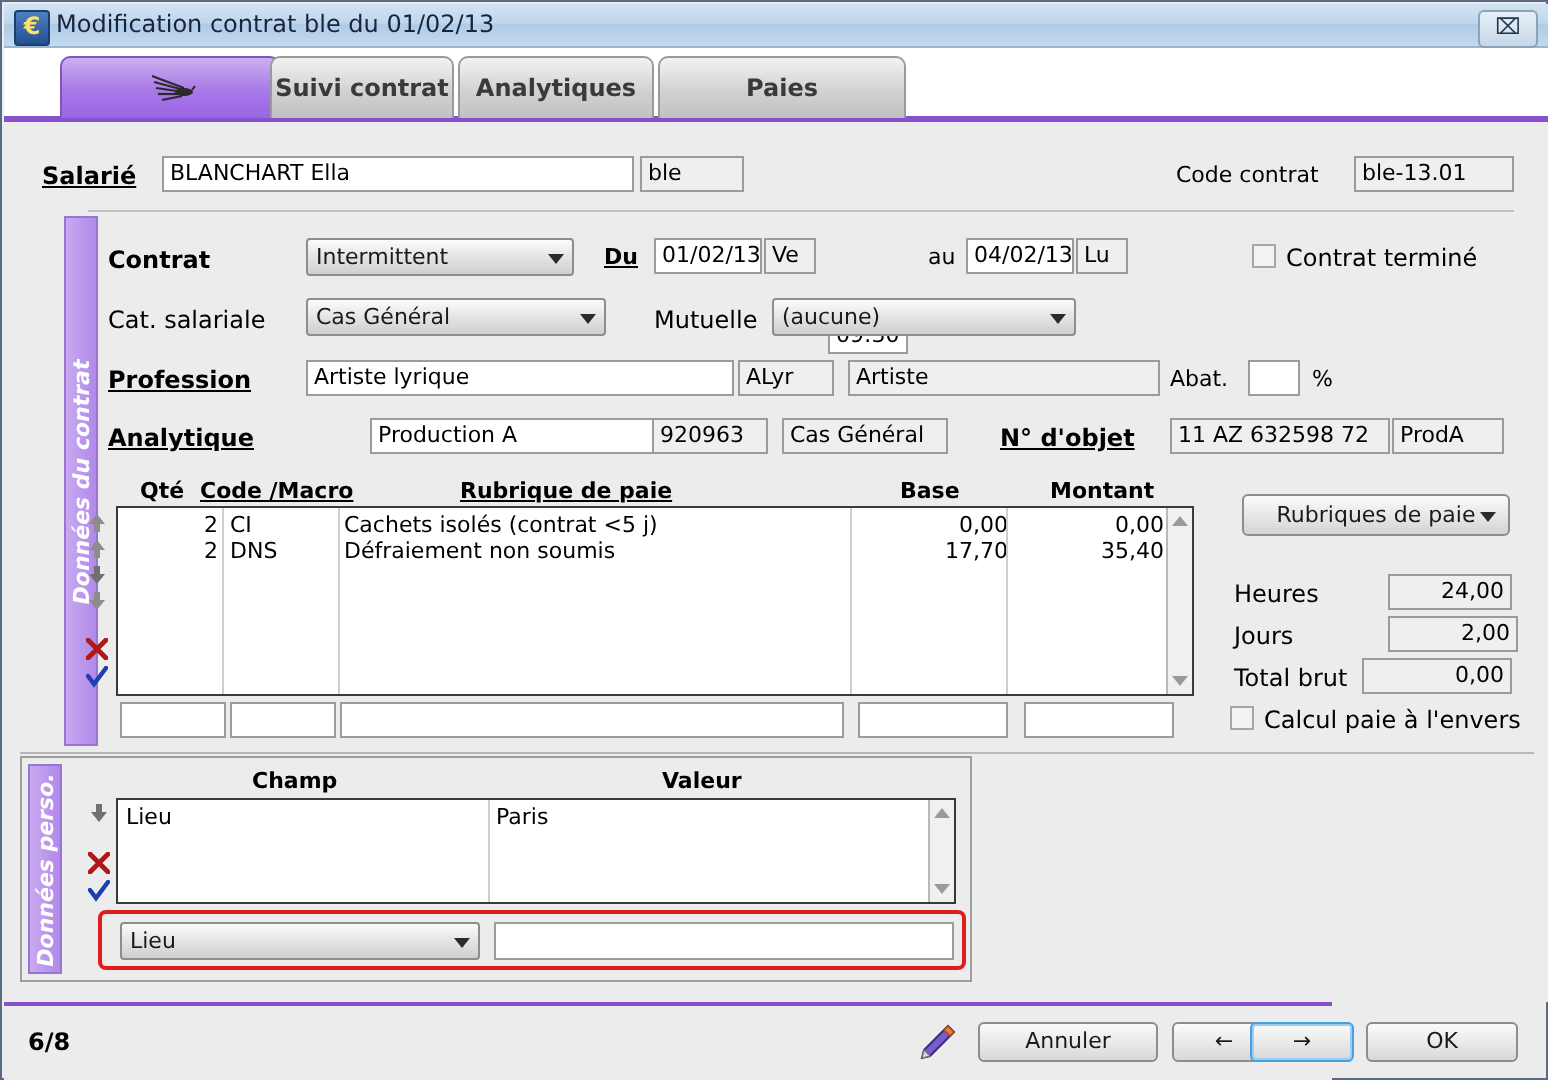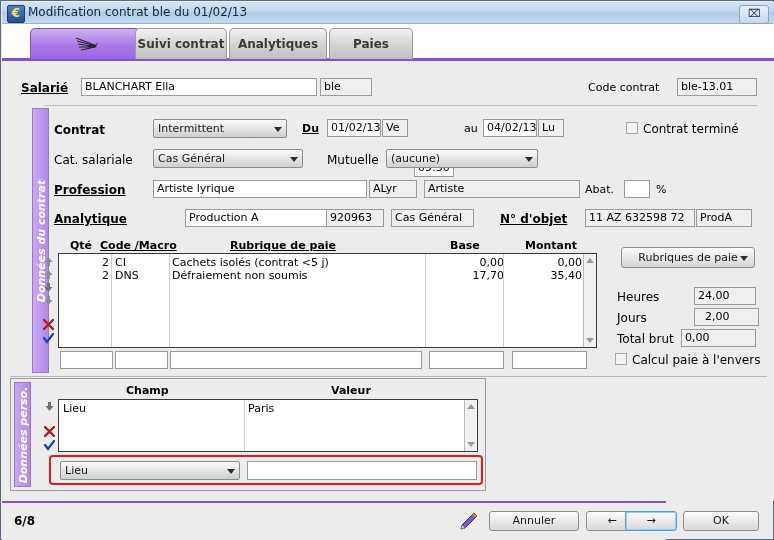--- a/index.html
+++ b/index.html
@@ -31,21 +31,21 @@
   .tab.active{background:linear-gradient(to bottom,#cbb0ee,#a878e8 55%,#9a65e4);border-color:#7f55b8;}
   .tab-ico{display:block;width:26px;height:18px;margin:6px auto 0;}
   
   .content{position:absolute;left:1px;top:60px;width:772px;height:440px;background:#ececec;}
   .label{font-size:11px;color:#000;}
   .lbl-b{font-weight:bold;}
   .lbl-u{font-weight:bold;text-decoration:underline;}
   .fld{position:absolute;box-sizing:border-box;background:#fff;border:1px solid #9b9b9b;
     height:18px;line-height:16px;font-size:11px;padding:0 3px;color:#000;white-space:nowrap;overflow:hidden;}
   .fld.ro{background:#efefef;}
-  .fld.num{}
+  .fld.num{text-align:right;}
   .combo{position:absolute;box-sizing:border-box;height:19px;
     background:linear-gradient(to bottom,#fcfcfc,#e2e2e2 55%,#cfcfcf);
     border:1px solid #8d8d8d;border-radius:2px;font-size:11px;line-height:17px;padding:0 16px 0 4px;
     color:#1a1a1a;white-space:nowrap;overflow:hidden;}
   .combo .arw{position:absolute;right:4px;top:7px;width:0;height:0;
     border-left:4px solid transparent;border-right:4px solid transparent;border-top:5px solid #2b2b2b;}
   .sep{position:absolute;height:1px;background:#c0c0c0;}
   
   .vtab{position:absolute;width:17px;background:linear-gradient(to right,#caa9f0,#b089ea);
     border:1px solid #9a74d4;box-sizing:border-box;}
@@ -101,21 +101,21 @@
             <path d="M6 9 L20 11"></path>
           <path d="M7 12 L19 12"></path>
             <path d="M9 15 L19 13"></path>
         </g>
         <ellipse cx="20" cy="11" rx="4.5" ry="2" fill="#2a2a2a"></ellipse>
         <path d="M24 10 L25.5 8" stroke="#2a2a2a" stroke-width="1"></path>
       </svg>
     </div>
     <div class="tab" style="left:133px;width:92px;">Suivi contrat</div>
     <div class="tab" style="left:227px;width:98px;">Analytiques</div>
-    <div class="tab" style="left:327px;width:84px;">Paies</div>
+    <div class="tab" style="left:327px;width:124px;">Paies</div>
   </div>
 
   <div class="content">
 
     <div class="label lbl-u" style="position:absolute;left:19px;top:20px;font-size:12px;text-align:right;">Salarié</div>
     <div class="fld" style="left:79px;top:17px;width:236px;">BLANCHART Ella</div>
     <div class="fld ro" style="left:318px;top:17px;width:52px;">ble</div>
     <div class="label" style="position:absolute;left:586px;top:20px;">Code contrat</div>
     <div class="fld ro" style="left:675px;top:17px;width:80px;">ble-13.01</div>
 

